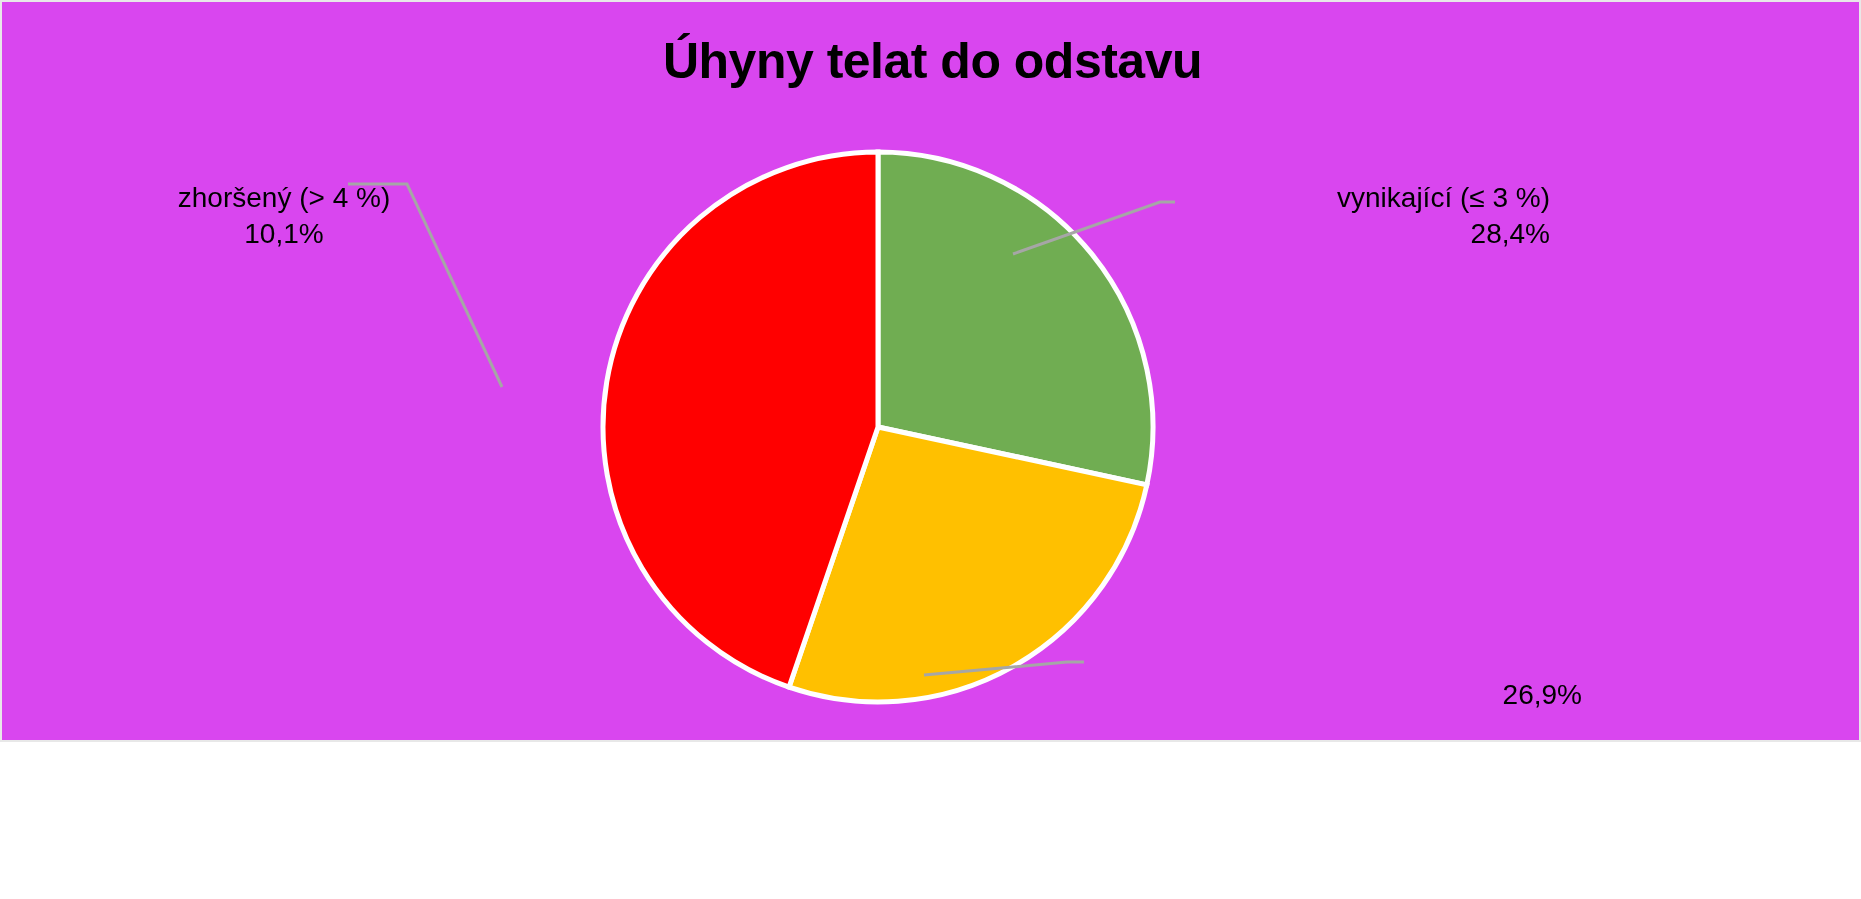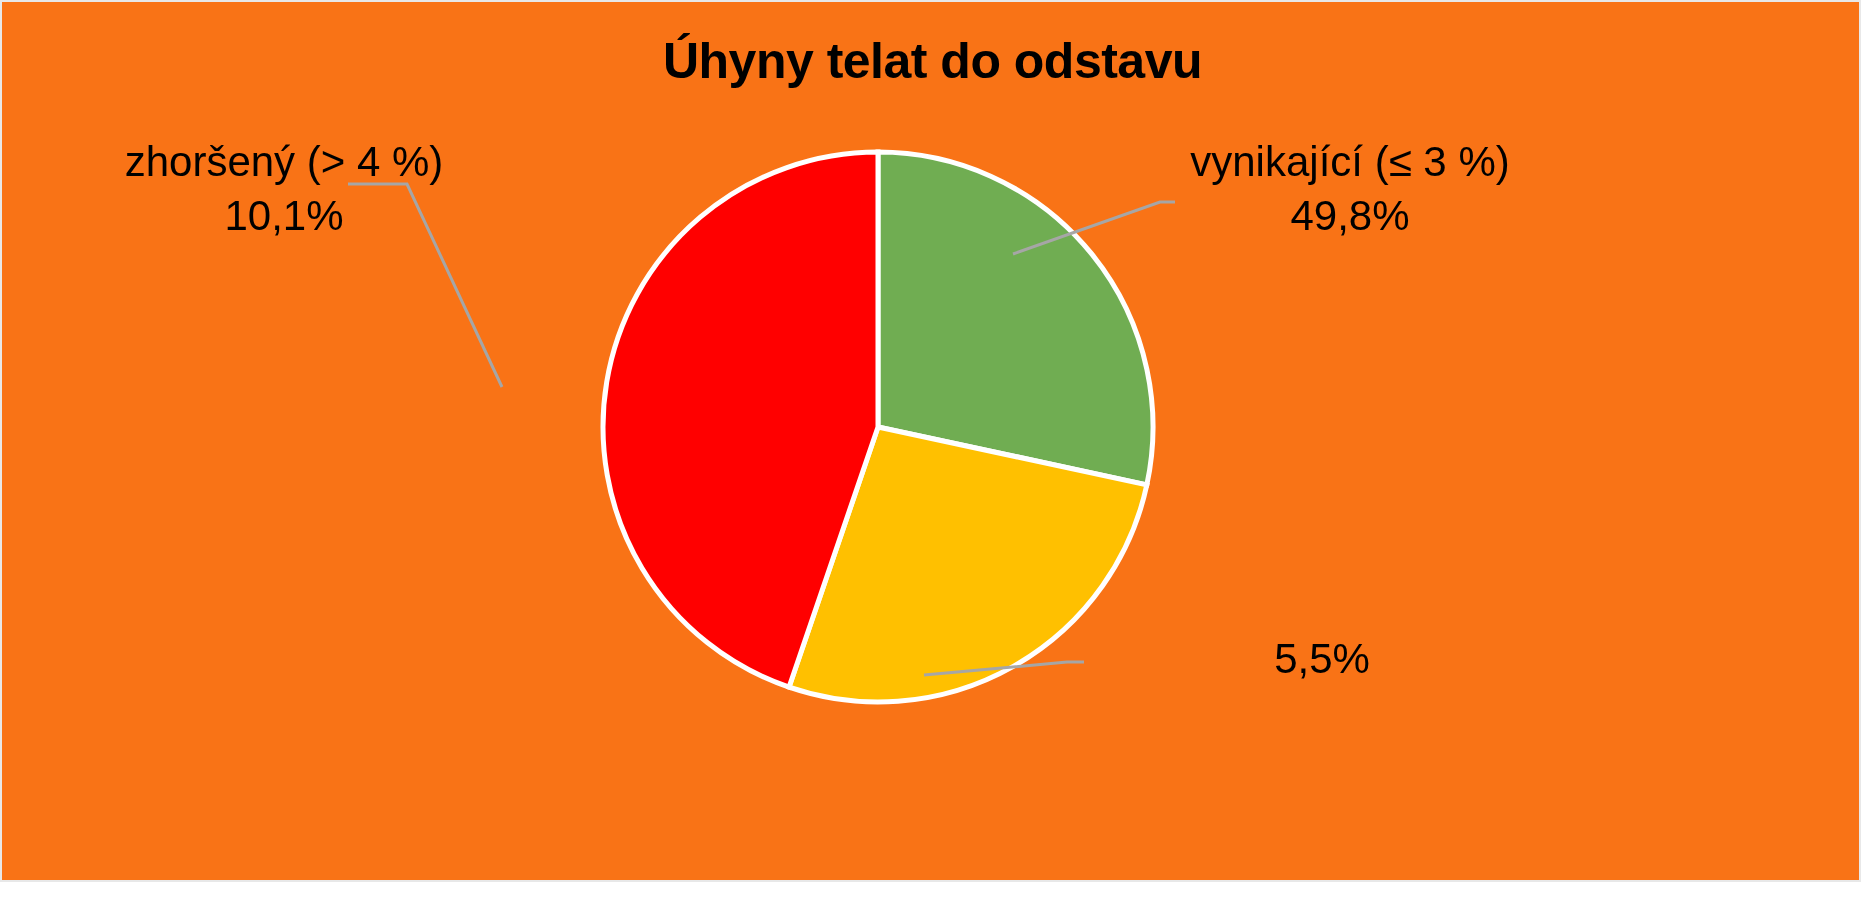--- a/index.html
+++ b/index.html
@@ -6,22 +6,22 @@
     margin: 0;
     padding: 0;
     background: #ffffff;
   }
   body {
     font-family: "Liberation Sans", sans-serif;
   }
   #canvas {
     position: relative;
     width: 1861px;
-    height: 882px;
-    background: #f97316;
+    height: 742px;
+    background: #d946ef;
     box-sizing: border-box;
     border: 2px solid #e8e8e8;
     overflow: hidden;
     padding-left: 24px;
   }
   #chart-title {
     position: absolute;
     left: 0;
     top: 30px;
     width: 1861px;
@@ -45,30 +45,31 @@
   .leaders {
     position: absolute;
     left: 0;
     top: 0;
     width: 1861px;
     height: 899px;
     pointer-events: none;
   }
   .dlabel {
     position: absolute;
-    font-size: 42px;
+    font-size: 28px;
     color: #000000;
     line-height: 1.28;
     white-space: nowrap;
+    margin-top: 45px;
   }
   .dlabel .ln {
     display: block;
   }
   .dlabel.left  { text-align: center; }
-  .dlabel.right { text-align: center; }
+  .dlabel.right { text-align: right; }
 
   #label-zhorseny {
     left: 82px;
     top: 133px;
     width: 400px;
   }
   #label-vynikajici {
     left: 1148px;
     top: 133px;
     width: 400px;
@@ -106,20 +107,20 @@
     <polyline points="922,673 1065,660 1082,660" fill="none" stroke="#A6A6A6" stroke-width="3"></polyline>
   </svg>
 
   <div class="dlabel left" id="label-zhorseny">
     <span class="ln">zhoršený (&gt; 4 %)</span>
     <span class="ln">10,1%</span>
   </div>
 
   <div class="dlabel right" id="label-vynikajici">
     <span class="ln">vynikající (≤ 3 %)</span>
-    <span class="ln">49,8%</span>
+    <span class="ln">28,4%</span>
   </div>
 
   <div class="dlabel right" id="label-dobry">
-    <span class="ln">5,5%</span>
+    <span class="ln">26,9%</span>
   </div>
 
 </div>
 
 </body></html>

